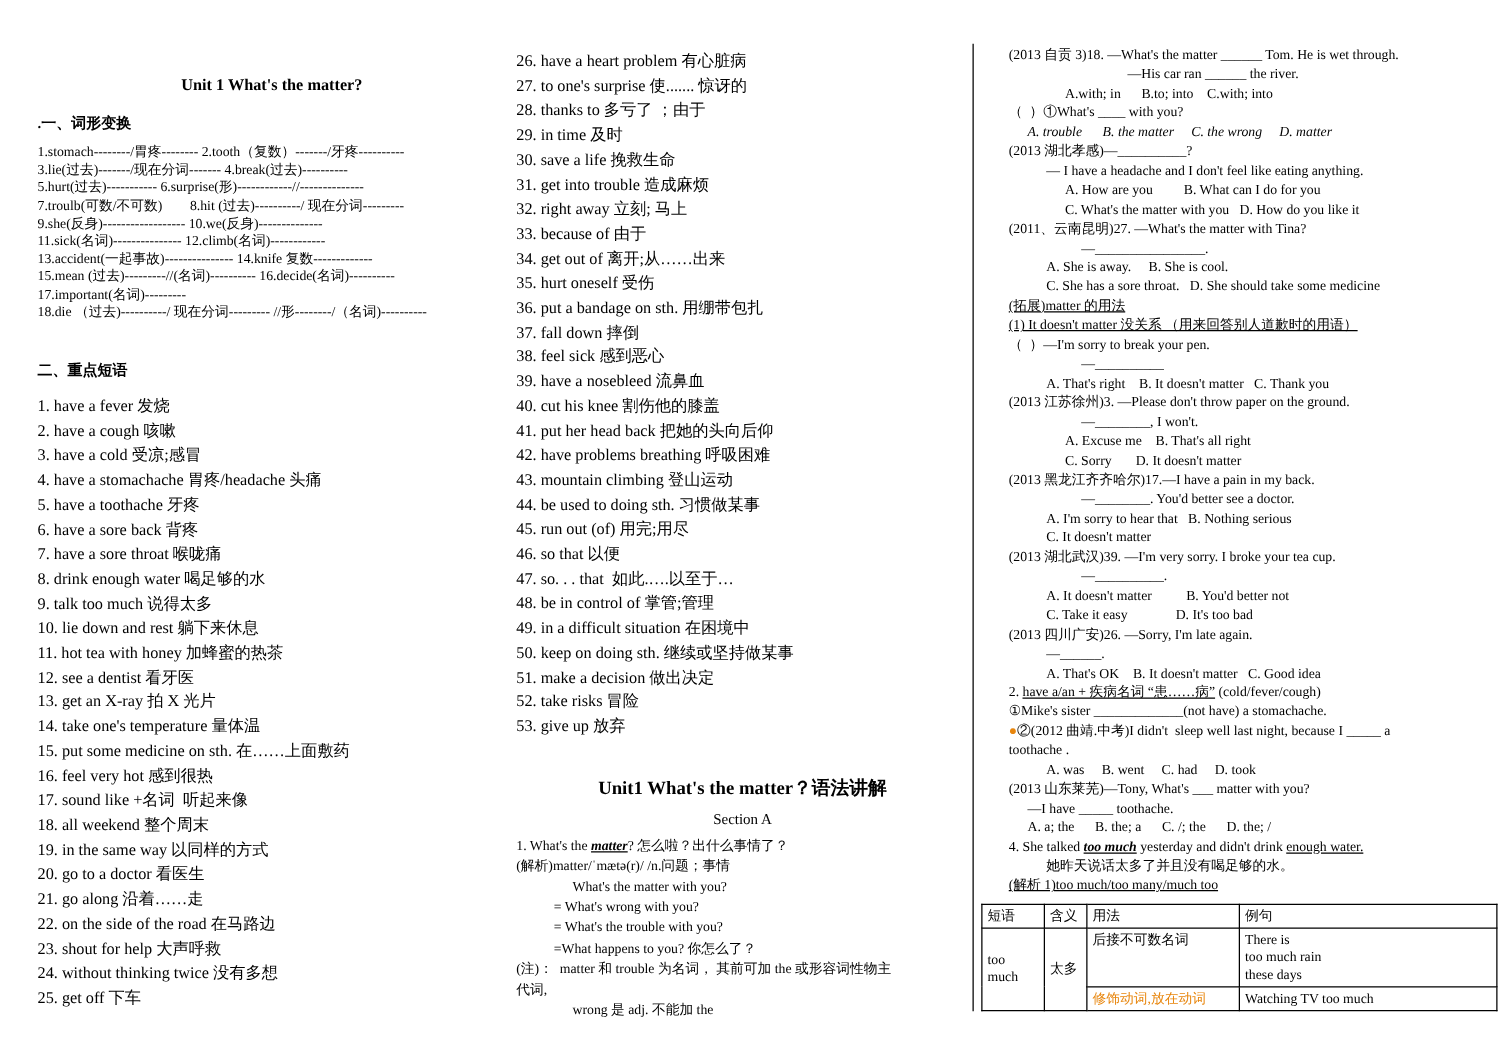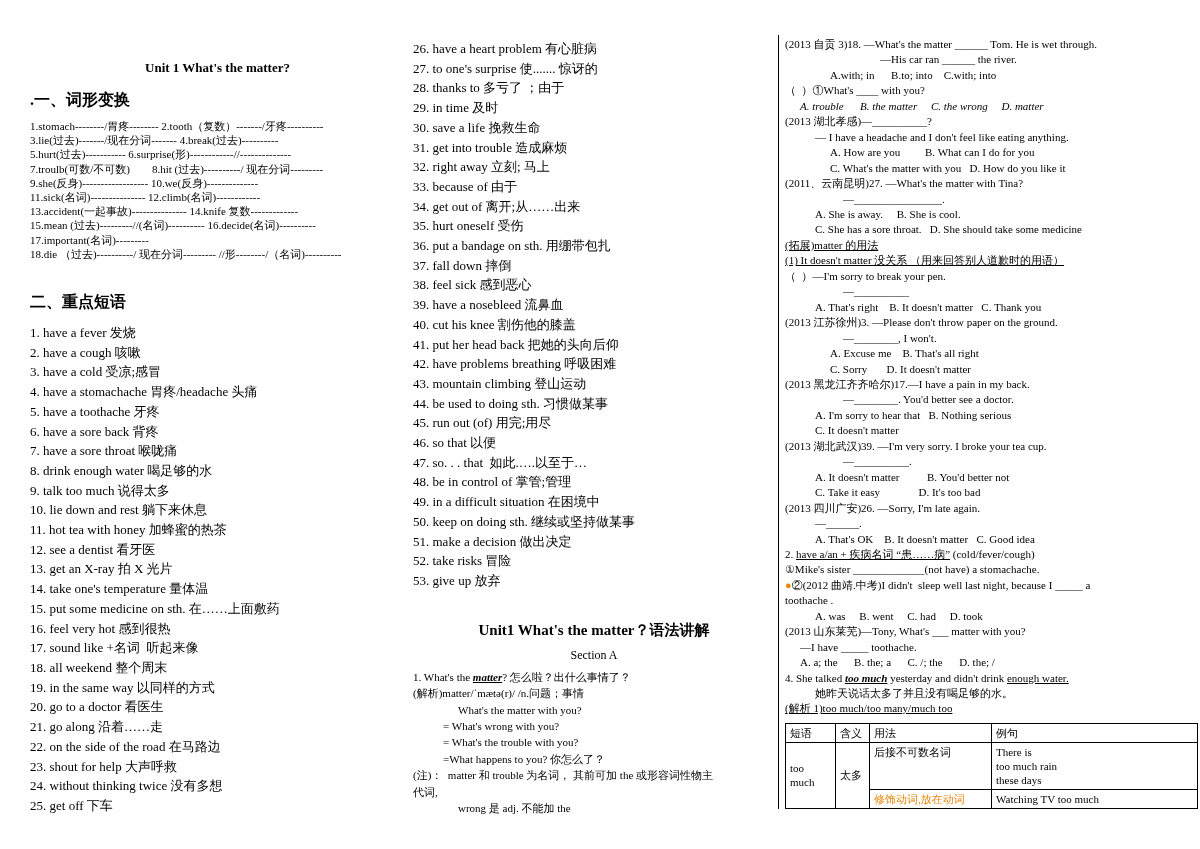--- a/index.html
+++ b/index.html
@@ -3,26 +3,26 @@
 <meta charset="utf-8">
 <style>
   html,body{margin:0;padding:0;background:#ffffff;}
   .page{position:relative;width:1200px;height:849px;background:#fff;color:#000;
         font-family:"Liberation Serif","DejaVu Serif",serif;overflow:hidden;}
   .col{position:absolute;top:35px;}
   .col1{left:30px;width:375px;}
   .col2{left:413px;width:362px;padding-top:4px;}
   .col3{left:778px;width:420px;padding-left:6px;padding-top:2px;border-left:1px solid #000;box-sizing:border-box;}
   .title{font-size:13px;font-weight:bold;text-align:center;margin:25px 10px 14px;}
-  .h{font-size:16px;font-weight:bold;margin:0 0 8px;}
+  .h{font-size:12px;font-weight:bold;margin:0 0 8px;}
   .h2{margin-top:31px;margin-bottom:10px;}
   .lines .ln{white-space:pre-wrap;}
   .small{font-size:11px;line-height:14.2px;}
   .med{font-size:13px;line-height:19.7px;}
-  .tiny{font-size:11px;line-height:15.45px;}
+  .tiny{font-size:11px;line-height:15.45px;margin-left:22px;}
   .gram{font-size:11px;line-height:16.4px;}
   .gtitle{font-size:15px;font-weight:bold;text-align:center;margin:30px 0 8px;}
   .sect{font-size:12px;text-align:center;margin-bottom:6px;}
   .u{text-decoration:underline;}
   .i{font-style:italic;}
   .bu{font-weight:normal;text-decoration:underline;}
   .biu{font-weight:bold;font-style:italic;text-decoration:underline;}
   .orange{color:var(--accent,#e8860d);}
   .ind1{padding-left:15px;}
   .ind2{padding-left:30px;}

